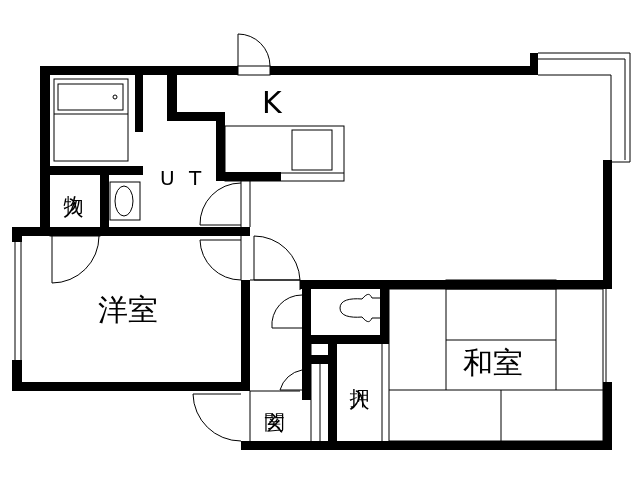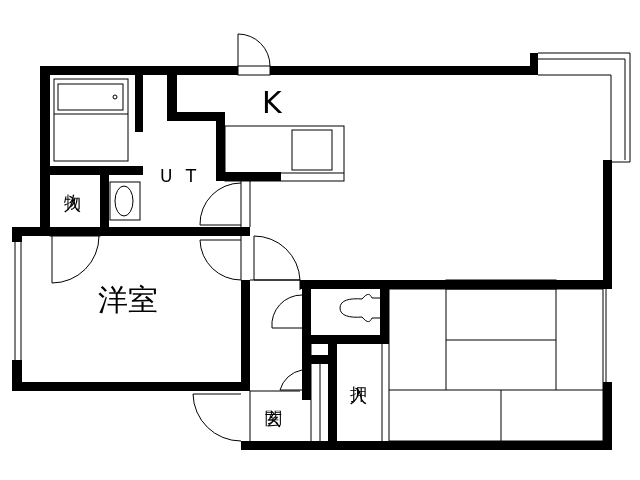--- a/index.html
+++ b/index.html
@@ -1,20 +1,20 @@
 <!DOCTYPE html>
 <html><head>
 <meta charset="utf-8">
 <style>
   html,body{margin:0;padding:0;background:#fff;}
   #stage{position:relative;width:640px;height:480px;overflow:hidden;background:#fff;}
   svg{position:absolute;left:0;top:0;}
   .lbl{position:absolute;color:#000;font-family:"DejaVu Sans","Liberation Sans",sans-serif;line-height:1;white-space:nowrap;}
   .big{font-size:30px;}
-  .sm{font-size:17px;}
+  .sm{font-size:20px;}
   .v{writing-mode:vertical-rl;text-orientation:upright;letter-spacing:1px;}
 </style>
 </head>
 <body>
 
 <div id="stage">
 <svg width="640" height="480" viewBox="0 0 640 480">
   <g fill="#000">
 
     <rect x="40" y="66" width="198" height="9"></rect>
@@ -108,16 +108,17 @@
     <line x1="446" y1="340" x2="556" y2="340"></line>
     <line x1="389" y1="390" x2="603" y2="390"></line>
     <line x1="501" y1="390" x2="501" y2="441"></line>
     <line x1="606" y1="289" x2="606" y2="382"></line>
   </g>
 </svg>
 
   <div class="lbl big" style="left:262px;top:88px;">K</div>
   <div class="lbl sm" style="left:160px;top:168px;letter-spacing:4px;">U T</div>
   <div class="lbl sm v" style="left:64px;top:180px;">物入</div>
-  <div class="lbl big" style="left:98px;top:285px;">洋室</div>
+  <div class="lbl big" style="left:98px;top:295px;">洋室</div>
+  <div class="lbl big" style="left:463px;top:348px;">和室</div>
   <div class="lbl sm v" style="left:350px;top:372px;">押入</div>
   <div class="lbl sm v" style="left:265px;top:396px;">玄関</div>
 </div>
 
 </body></html>

